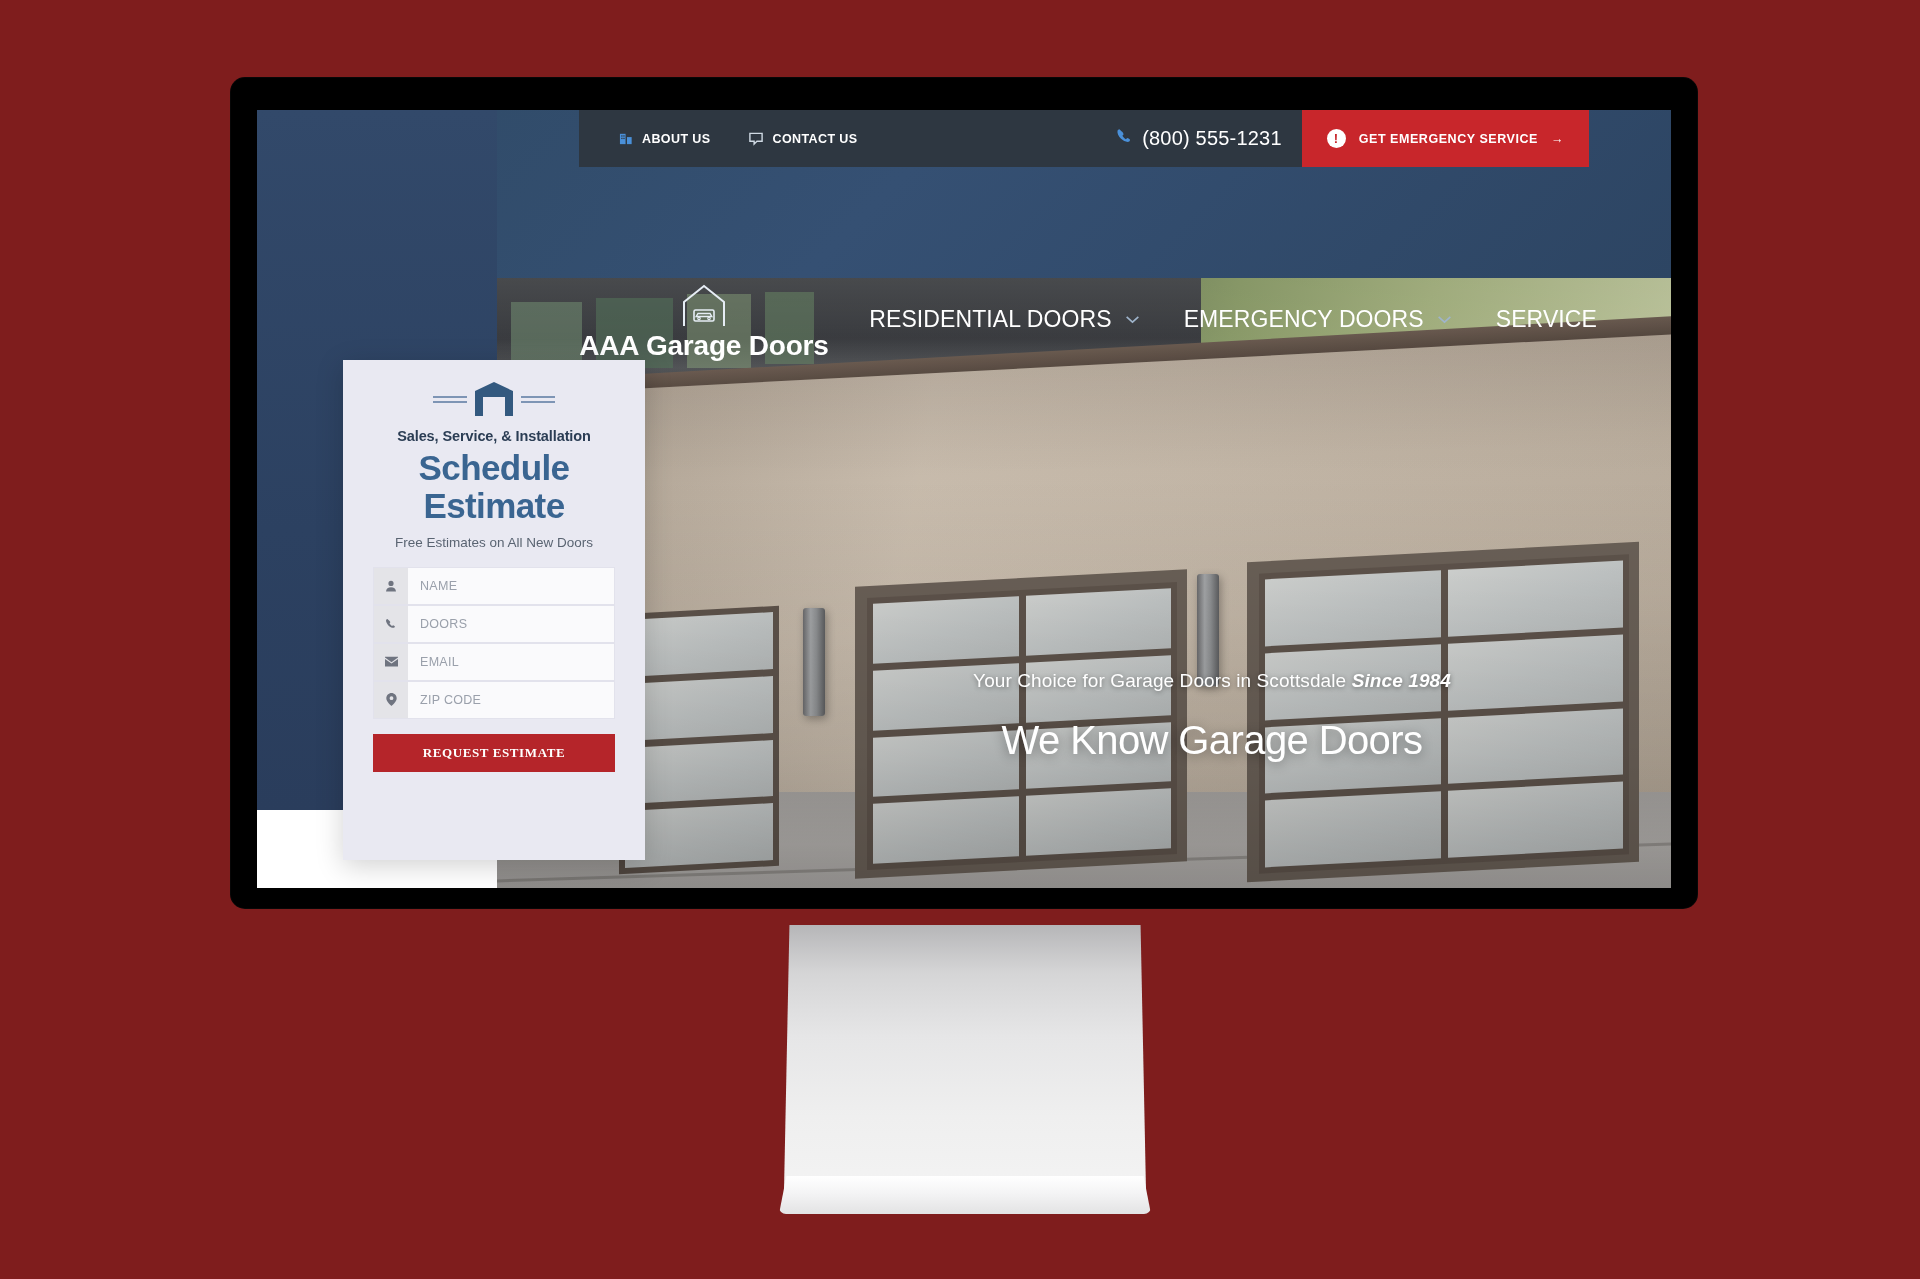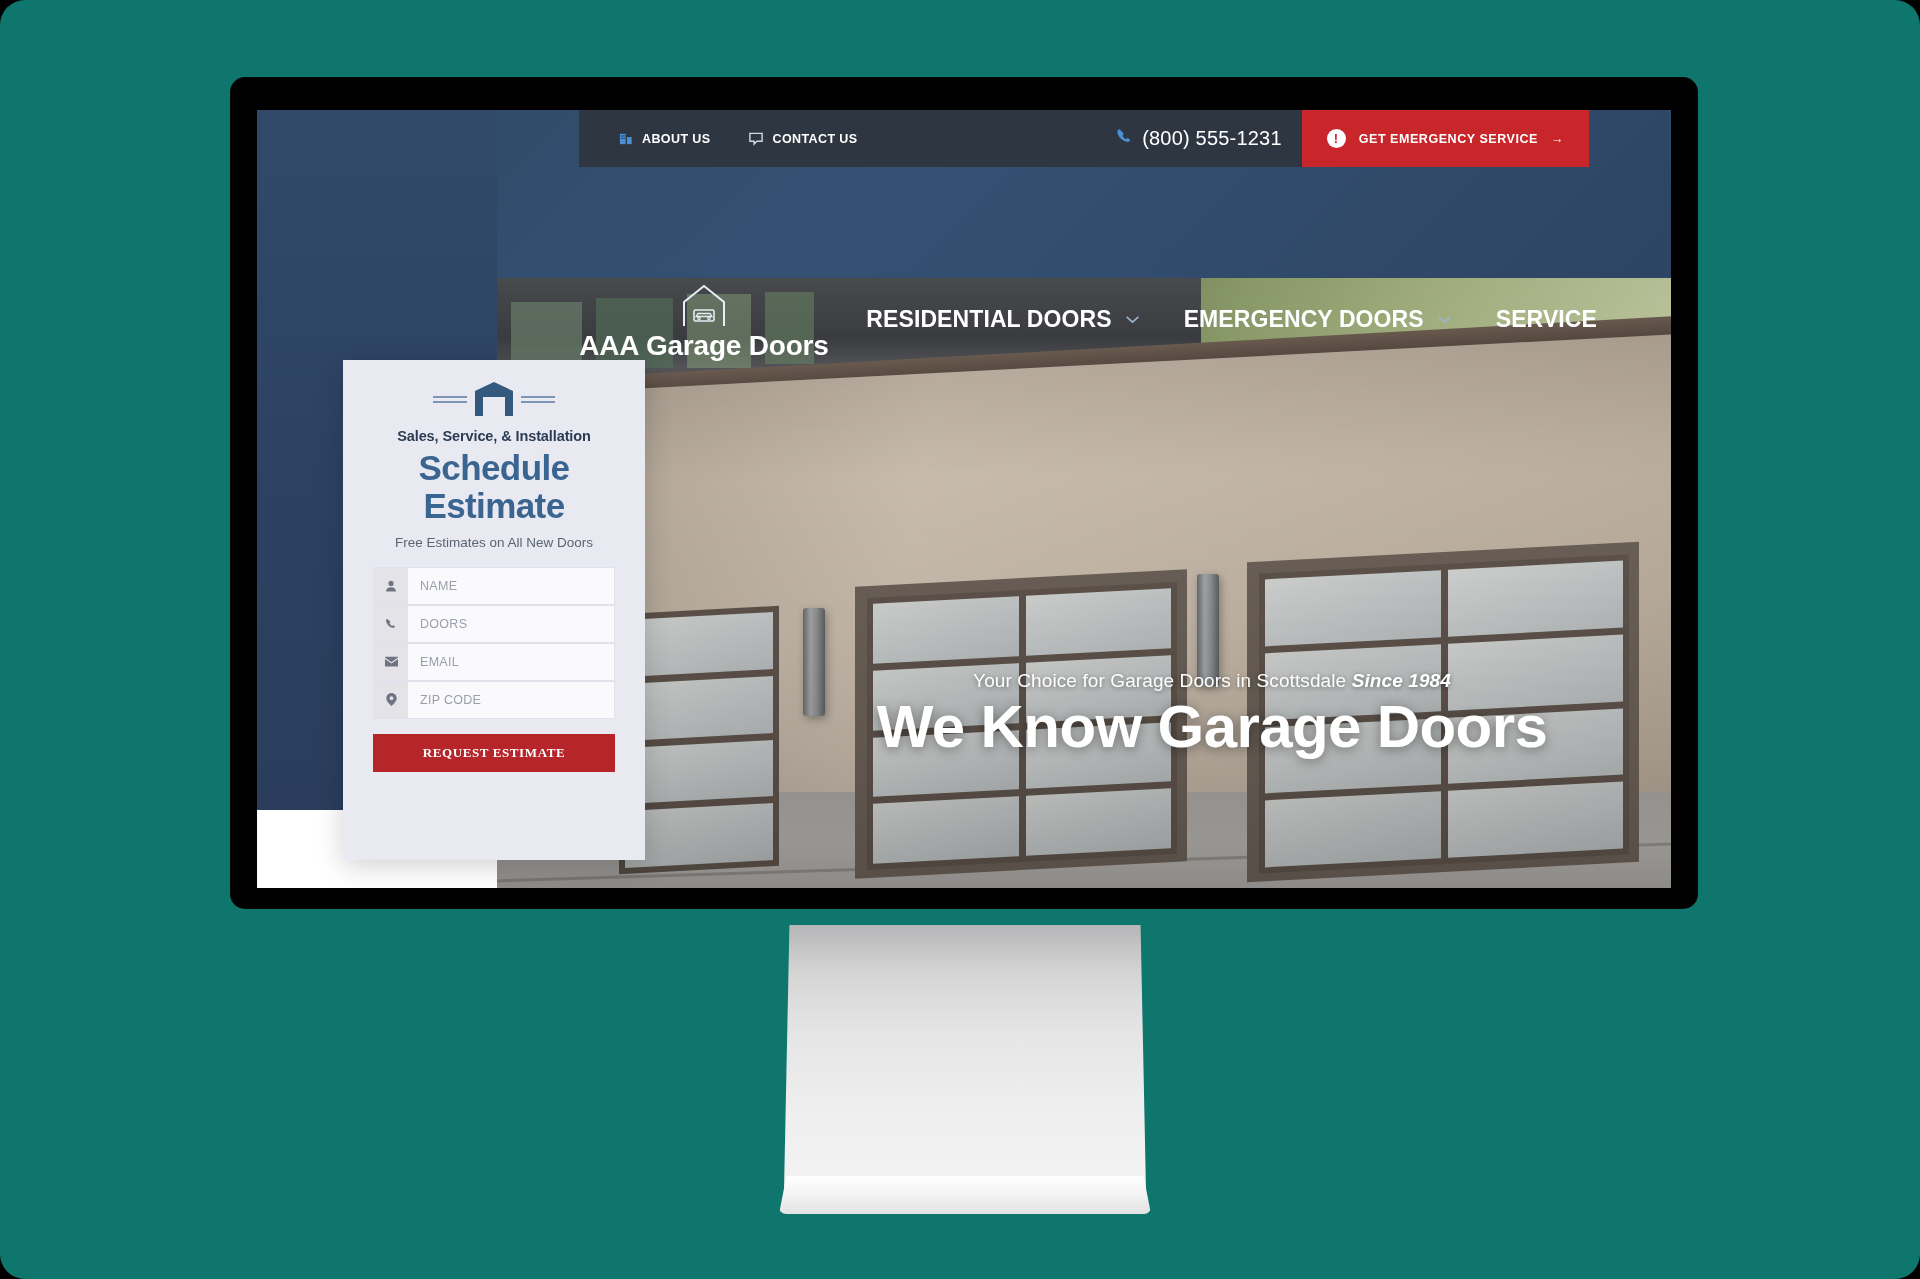--- a/index.html
+++ b/index.html
@@ -4,21 +4,21 @@
 <style>
   * { margin:0; padding:0; box-sizing:border-box; }
   html,body{ width:1920px; height:1279px; overflow:hidden; }
   body{
     background:#000;
     font-family:"Liberation Sans", sans-serif;
     -webkit-font-smoothing:antialiased;
   }
 
   
-  #monitor-scene{ position:absolute; inset:0; background:#0f766e;border-radius:25px; }
+  #monitor-scene{ position:absolute; inset:0; background:#7f1d1d; }
 
   #monitor-frame{
     position:absolute;
     left:231px; top:78px;
     width:1466px; height:830px;
     background:#000;
     border-radius:14px;
     box-shadow:0 0 0 1px #070707;
   }
   #monitor-screen{
@@ -112,28 +112,28 @@
           letter-spacing:.55px; cursor:pointer; }
   .emerg .badge{ width:19px; height:19px; border-radius:50%; background:#fff; color:#c8262b;
           display:flex; align-items:center; justify-content:center; font-size:13px; font-weight:700; }
 
   .brand{ position:absolute; left:322px; top:172px; width:250px; text-align:center; cursor:pointer; }
   .brand .logo-mark{ display:flex; justify-content:center; }
   .brand .brand-name{ color:#fff; font-size:28px; font-weight:700; letter-spacing:-.2px; margin-top:2px;text-align:center; }
 
   .mainnav{ position:absolute; right:74px; top:196px; display:flex; align-items:center; gap:44px; }
   .nav-item{ display:flex; align-items:center; gap:13px; color:#fff;
-             font-size:23px; font-weight:700; letter-spacing:.1px; cursor:pointer; white-space:nowrap; }
+             font-size:23px; font-weight:400; letter-spacing:.1px; cursor:pointer; white-space:nowrap; }
   .chev{ width:15px; height:9px; }
 
   
   .hero-copy{ position:absolute; left:540px; right:44px; top:560px; text-align:center; }
   .hero-sub{ color:#fff; font-size:19px; letter-spacing:.1px; text-shadow:0 1px 5px rgba(0,0,0,.45); }
   .hero-sub em{ font-style:italic; font-weight:700; }
-  .hero-title{ color:#fff; font-size:60px; font-weight:700; letter-spacing:-.6px; 
+  .hero-title{ color:#fff; font-size:40px; font-weight:400; letter-spacing:-.6px; margin-top:26px;
                text-shadow:0 2px 12px rgba(0,0,0,.40); }
 
   
   .card{ position:absolute; left:86px; top:250px; width:302px; height:500px;
          background:#e9e9f2; box-shadow:0 6px 26px rgba(0,0,0,.18); padding:22px 30px 0 30px; }
   .card-icon{ display:flex; align-items:center; justify-content:center; gap:7px; margin-bottom:12px; }
   .card-icon .bars{ display:flex; flex-direction:column; gap:3px; }
   .card-icon .bars span{ display:block; width:34px; height:2px; background:#7e95b5; }
   .card-eyebrow{ text-align:center; color:#2b3d54; font-size:14.5px; font-weight:700; letter-spacing:-.1px; }
   .card-title{ text-align:center; color:#3a6591; font-size:35px; font-weight:700; line-height:1.08;

